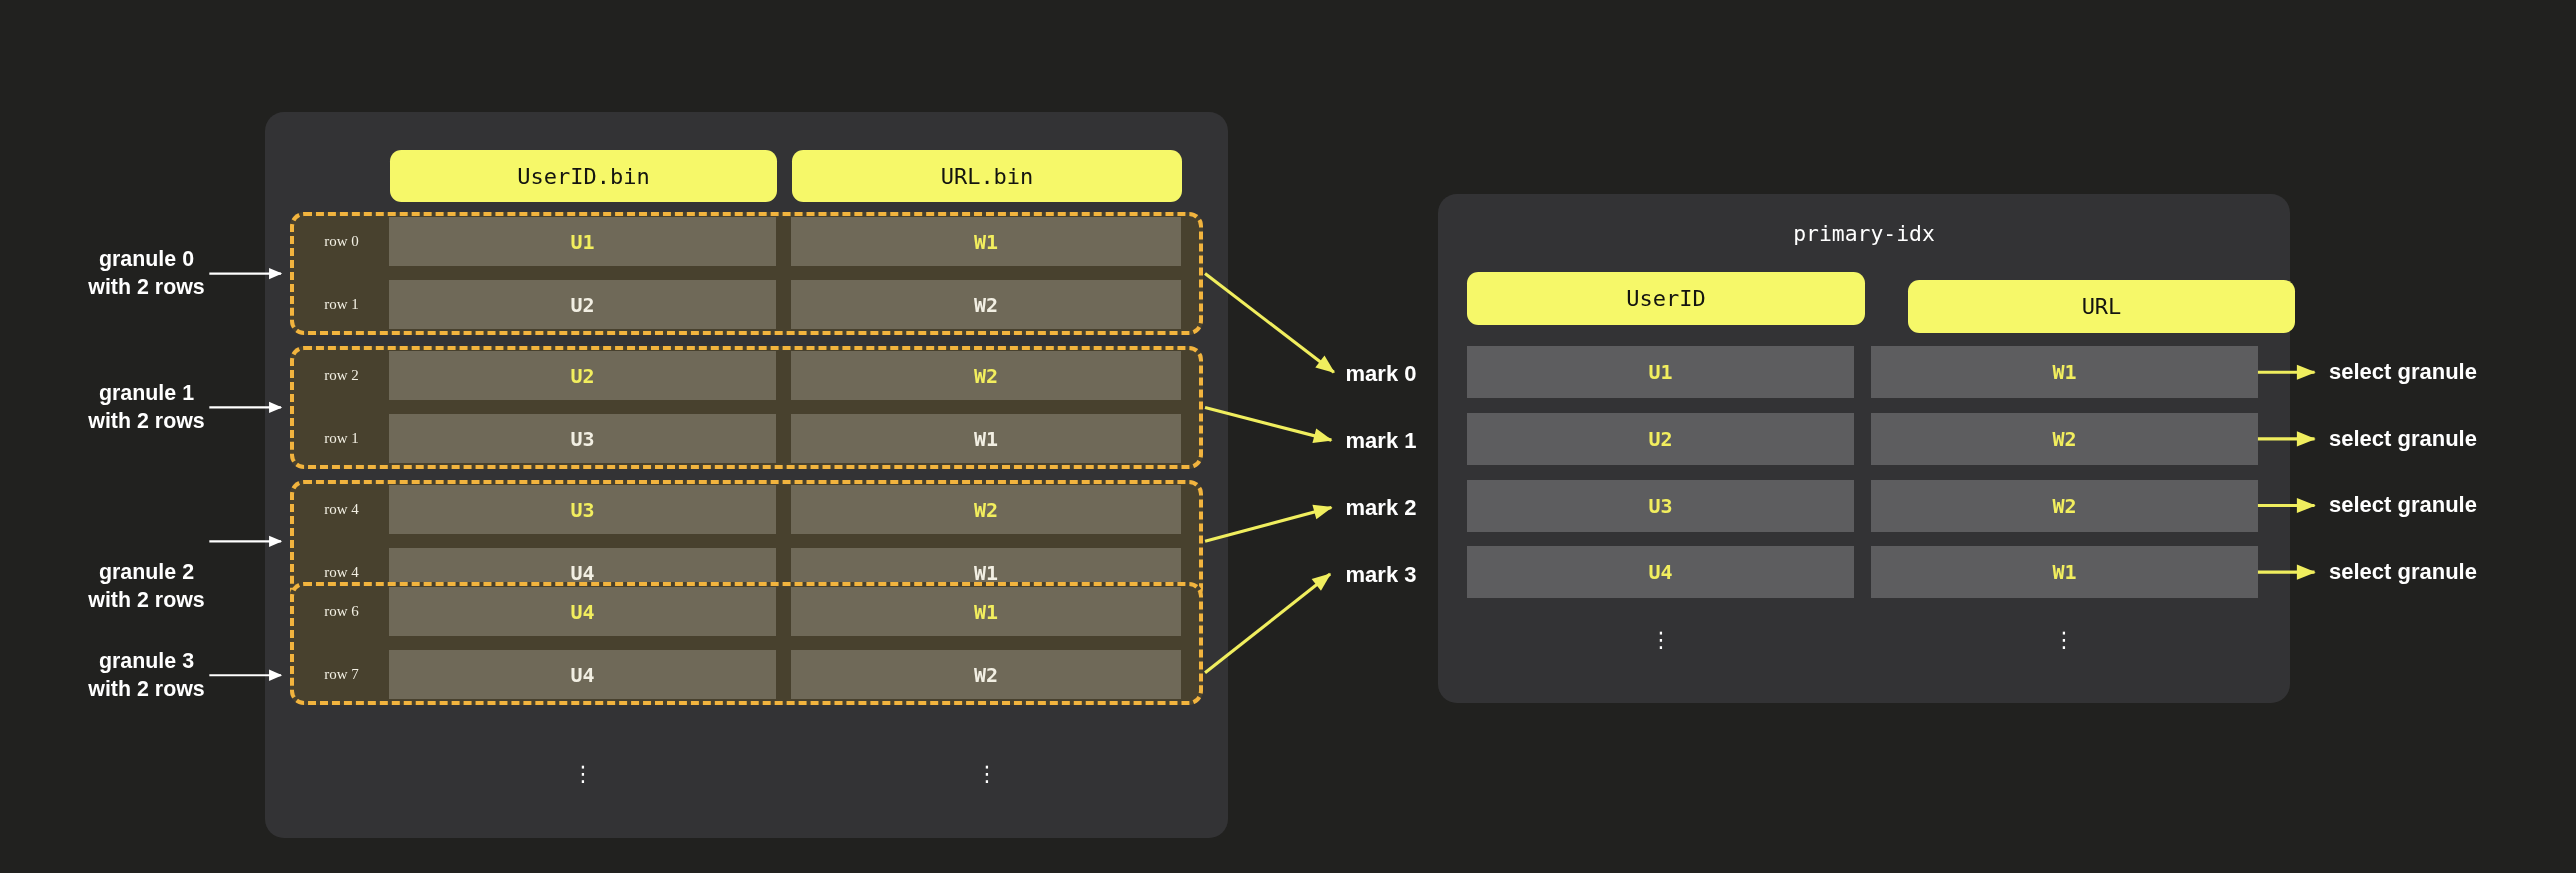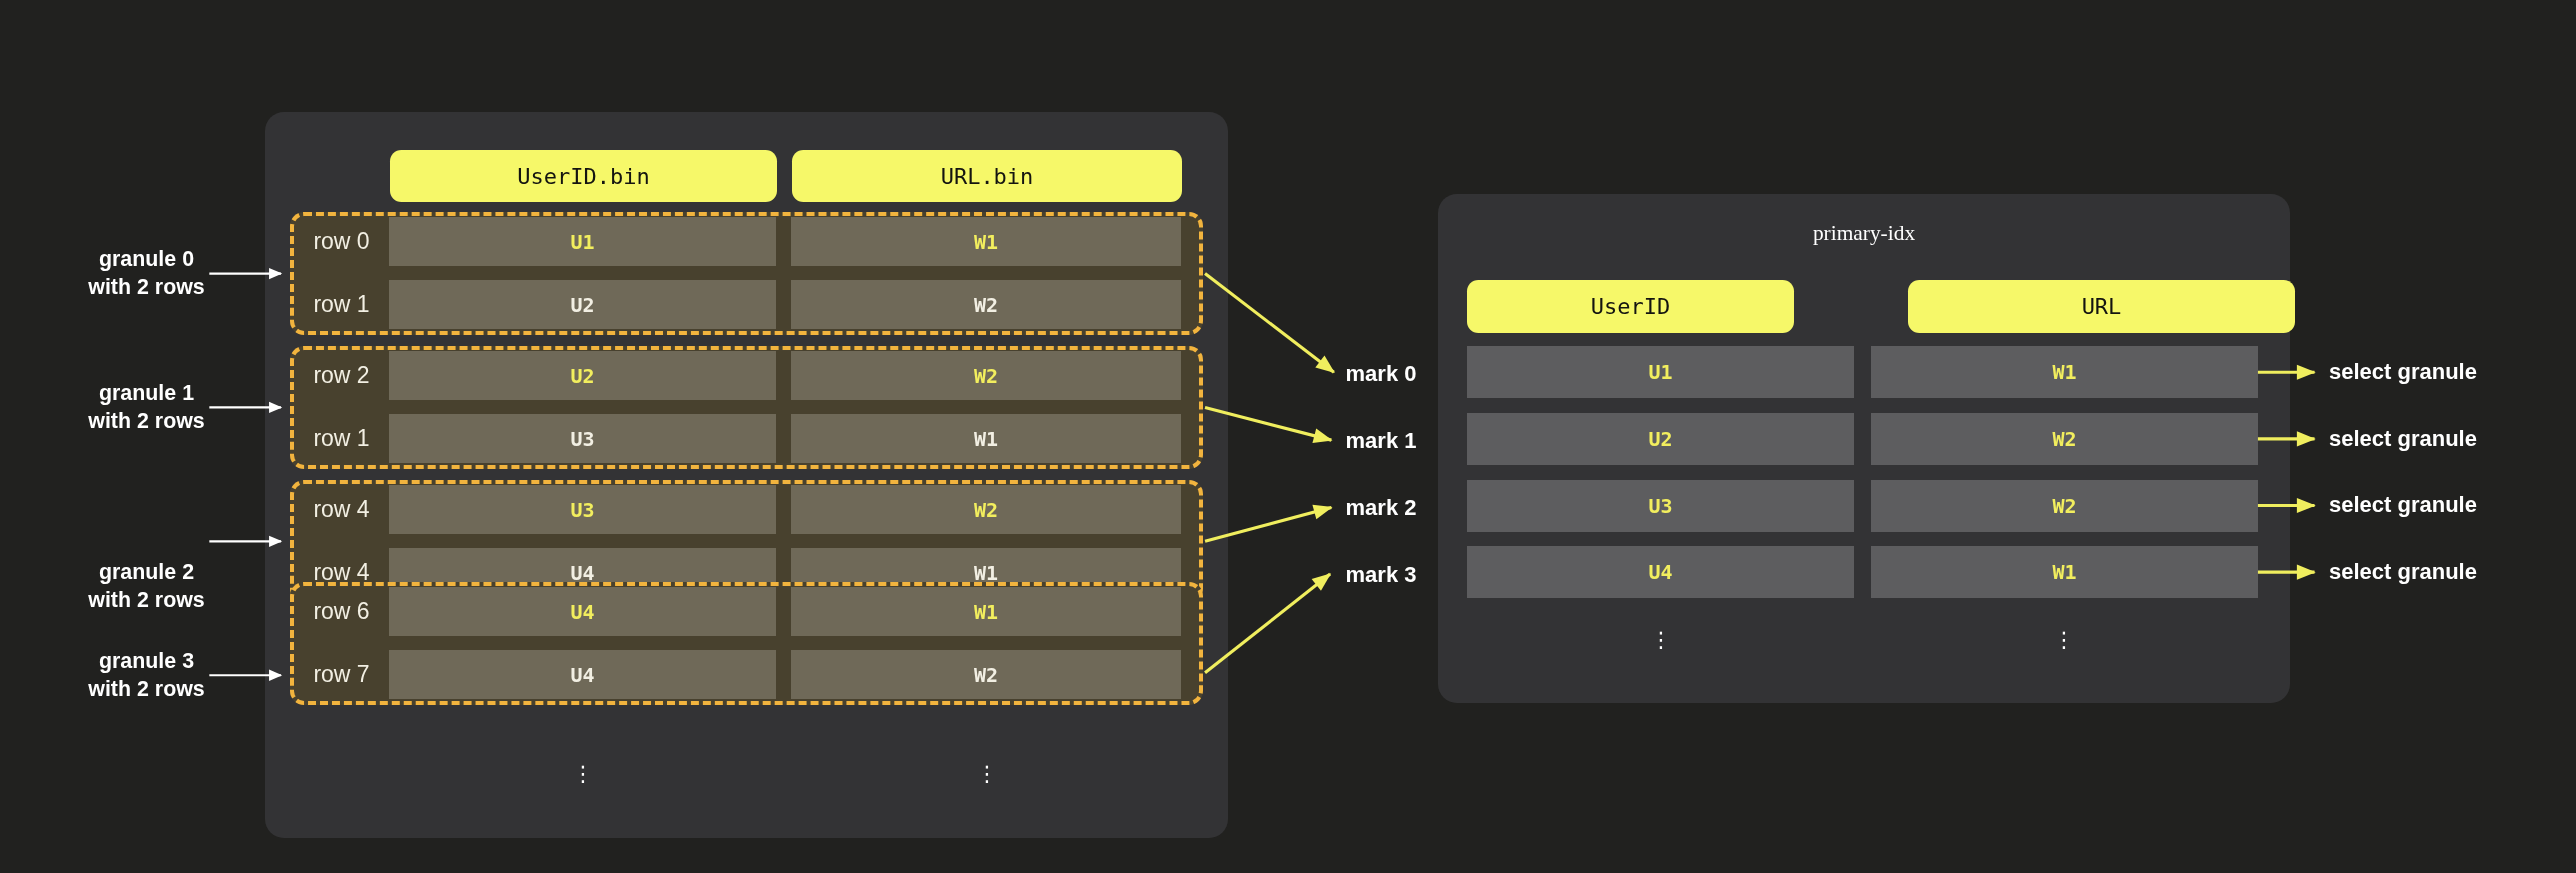--- a/index.html
+++ b/index.html
@@ -15,21 +15,21 @@
   .page-title{font-size:21.4px;font-weight:bold;color:var(--white);white-space:pre;letter-spacing:0.1px;}
   .hdr{background:var(--header-bg);border-radius:11.3px;display:flex;align-items:center;justify-content:center;
        font-family:"DejaVu Sans Mono",monospace;font-size:22px;color:var(--header-text);}
   .granule{box-sizing:border-box;border:4.4px dashed var(--granule-border);border-radius:14px;background:var(--granule-fill);}
   .cell{display:flex;align-items:center;justify-content:center;background:var(--bin-cell-bg);
         font-family:"DejaVu Sans Mono",monospace;font-size:20px;font-weight:bold;color:var(--light-text);}
   .cell.hl{color:var(--highlight-text);}
   .idx-cell{display:flex;align-items:center;justify-content:center;background:var(--idx-cell-bg);
         font-family:"DejaVu Sans Mono",monospace;font-size:20px;font-weight:bold;color:var(--highlight-text);}
   .rowlabel{display:flex;align-items:center;justify-content:center;
-        font-family:Liberation Sans, sans-serif;font-size:23px;color:var(--light-text);}
+        font-family:Liberation Serif, serif;font-size:15px;color:var(--light-text);}
   .biglabel{width:245px;text-align:center;font-size:21.4px;font-weight:bold;color:var(--white);line-height:28px;}
   .mark{font-size:22px;font-weight:bold;color:var(--white);transform:translate(-50%,-50%);white-space:nowrap;}
   .selg{font-size:22px;font-weight:bold;color:var(--white);transform:translateY(-50%);white-space:nowrap;}
   .mono-title{font-family:"DejaVu Sans Mono",monospace;font-size:21.4px;color:var(--white);text-align:center;line-height:25px;}
   .ell{font-size:21.4px;color:var(--white);transform:translate(-50%,-50%);line-height:1;}
   .arrow-y{stroke:var(--arrow-yellow);stroke-width:5;}
   .arrow-w{stroke:var(--white);stroke-width:3.5;}
   #ah-y path{fill:var(--arrow-yellow);} #ah-w path{fill:var(--white);}
   svg{pointer-events:none;}
 </style>
@@ -99,23 +99,23 @@
     <div>granule 3</div>
     <div>with 2 rows</div>
   </div>
 
   <div class="abs mark" style="left:1381px;top:374px;">mark 0</div>
   <div class="abs mark" style="left:1381px;top:441px;">mark 1</div>
   <div class="abs mark" style="left:1381px;top:508px;">mark 2</div>
   <div class="abs mark" style="left:1381px;top:575px;">mark 3</div>
 
   <div class="abs panel" style="left:1438px;top:194px;width:852px;height:509px;"></div>
-  <div class="abs mono-title" style="left:1438px;top:221px;width:852px;font-family:Liberation Serif, serif;">primary-idx</div>
+  <div class="abs mono-title" style="left:1438px;top:221px;width:852px;">primary-idx</div>
 
-  <div class="abs hdr" style="left:1467px;top:280px;width:327px;height:53px;">UserID</div>
+  <div class="abs hdr" style="left:1467px;top:272px;width:398px;height:53px;">UserID</div>
   <div class="abs hdr" style="left:1871px;top:280px;width:387px;height:53px;margin-left:37px;">URL</div>
 
   <div class="abs idx-cell" style="left:1467px;top:346px;width:387px;height:52px;">U1</div>
   <div class="abs idx-cell" style="left:1871px;top:346px;width:387px;height:52px;">W1</div>
   <div class="abs idx-cell" style="left:1467px;top:413px;width:387px;height:52px;">U2</div>
   <div class="abs idx-cell" style="left:1871px;top:413px;width:387px;height:52px;">W2</div>
   <div class="abs idx-cell" style="left:1467px;top:480px;width:387px;height:52px;">U3</div>
   <div class="abs idx-cell" style="left:1871px;top:480px;width:387px;height:52px;">W2</div>
   <div class="abs idx-cell" style="left:1467px;top:546px;width:387px;height:52px;">U4</div>
   <div class="abs idx-cell" style="left:1871px;top:546px;width:387px;height:52px;">W1</div>

